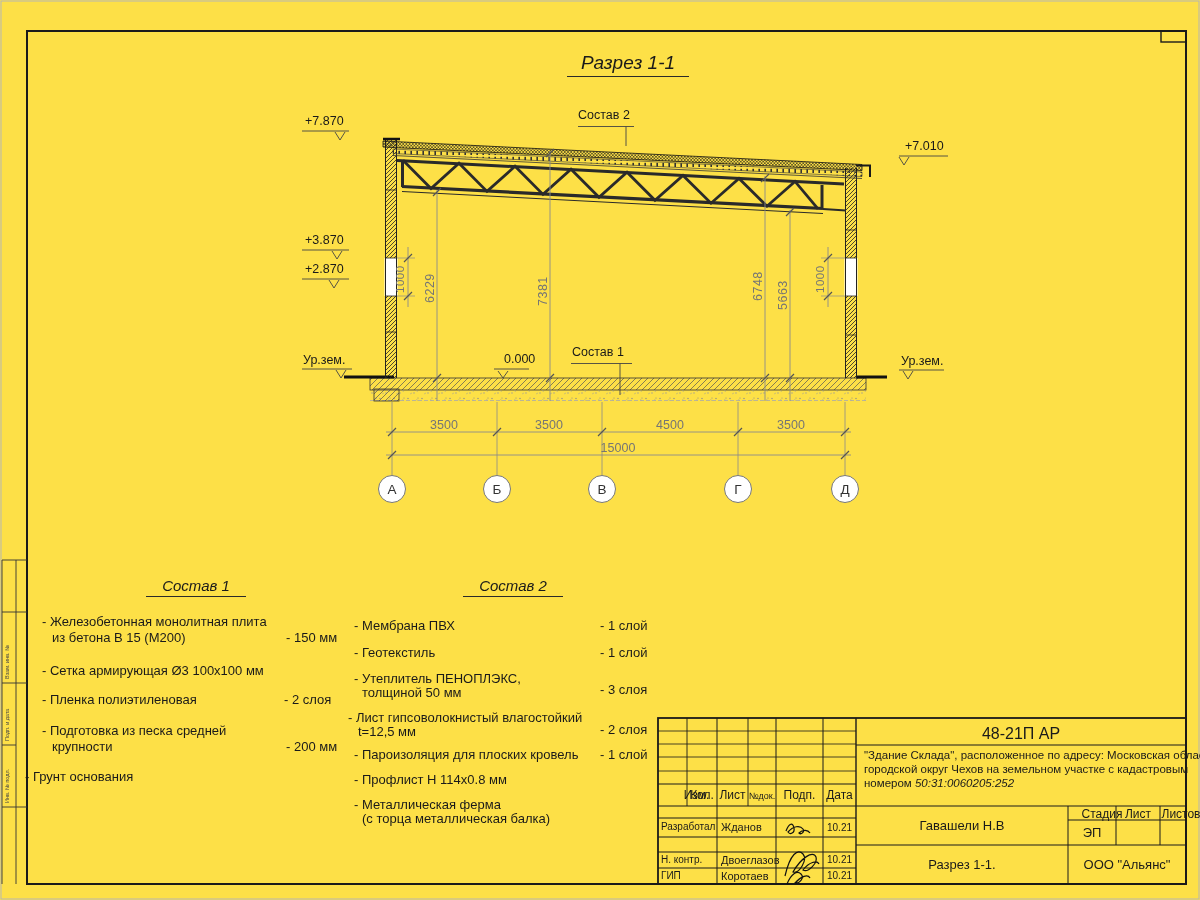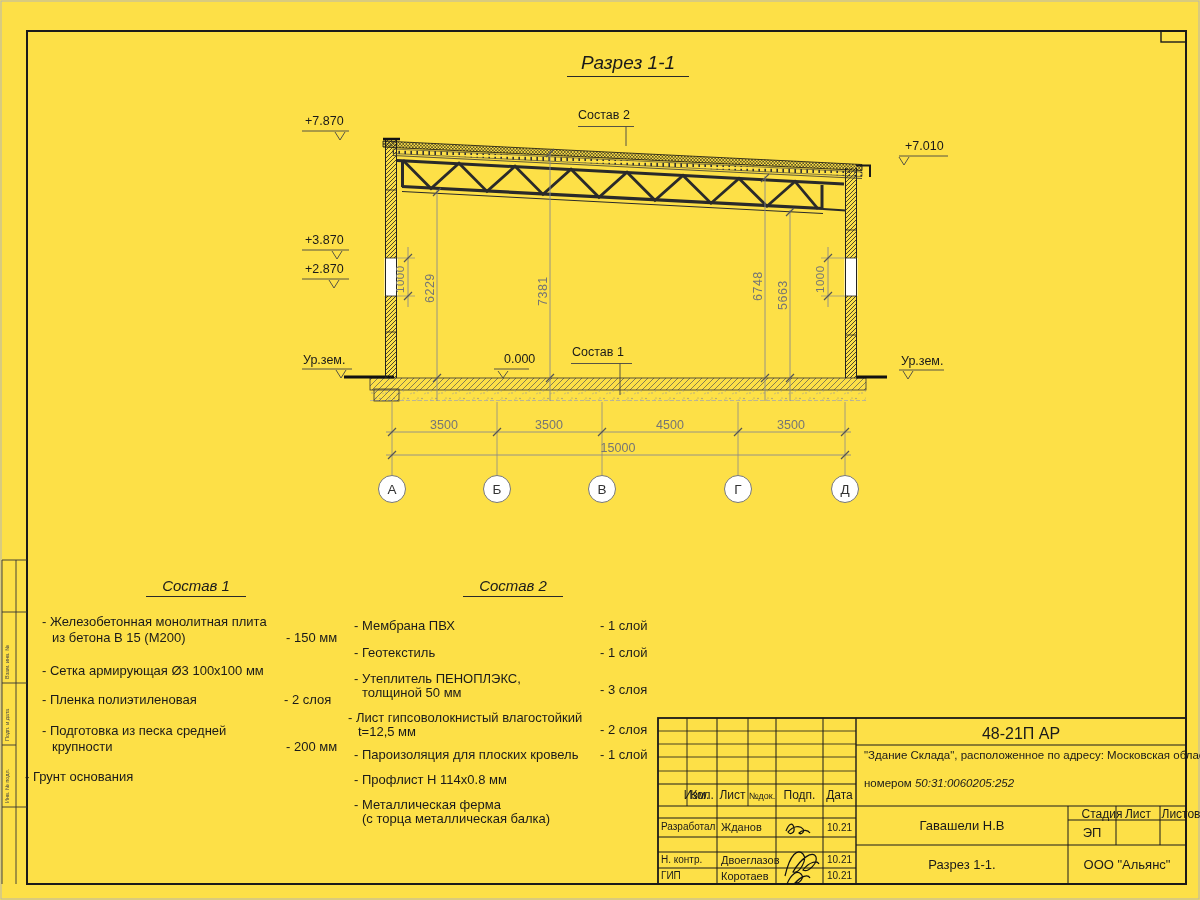--- a/index.html
+++ b/index.html
@@ -199,20 +199,21 @@
 <div class="t" style="left:358px;top:724px;">t=12,5 мм</div>
 <div class="t" style="left:600px;top:722px;">- 2 слоя</div>
 <div class="t" style="left:354px;top:747px;">- Пароизоляция для плоских кровель</div>
 <div class="t" style="left:600px;top:747px;">- 1 слой</div>
 <div class="t" style="left:354px;top:772px;">- Профлист Н 114х0.8 мм</div>
 <div class="t" style="left:354px;top:797px;">- Металлическая ферма</div>
 <div class="t" style="left:362px;top:811px;">(с торца металлическая балка)</div>
 
 <div class="t c" style="left:951px;top:724px;width:140px;font-size:16px;">48-21П АР</div>
 <div class="t" style="left:864px;top:749px;font-size:11.5px;">"Здание Склада", расположенное по адресу: Московская область,</div>
+<div class="t" style="left:864px;top:763px;font-size:11.5px;">городской округ Чехов на земельном участке с кадастровым</div>
 <div class="t" style="left:864px;top:777px;font-size:11.5px;"><span>номером </span><span class="i">50:31:0060205:252</span></div>
 
 <div class="t tb c" style="left:682px;top:788px;width:29px;">Изм.</div>
 <div class="t tb c" style="left:687px;top:788px;width:30px;">Кол.</div>
 <div class="t tb c" style="left:717px;top:788px;width:31px;">Лист</div>
 <div class="t tbxs c" style="left:748px;top:791px;width:28px;">№док.</div>
 <div class="t tb c" style="left:776px;top:788px;width:47px;">Подп.</div>
 <div class="t tb c" style="left:823px;top:788px;width:33px;">Дата</div>
 
 <div class="t tbs" style="left:661px;top:821px;">Разработал</div>

